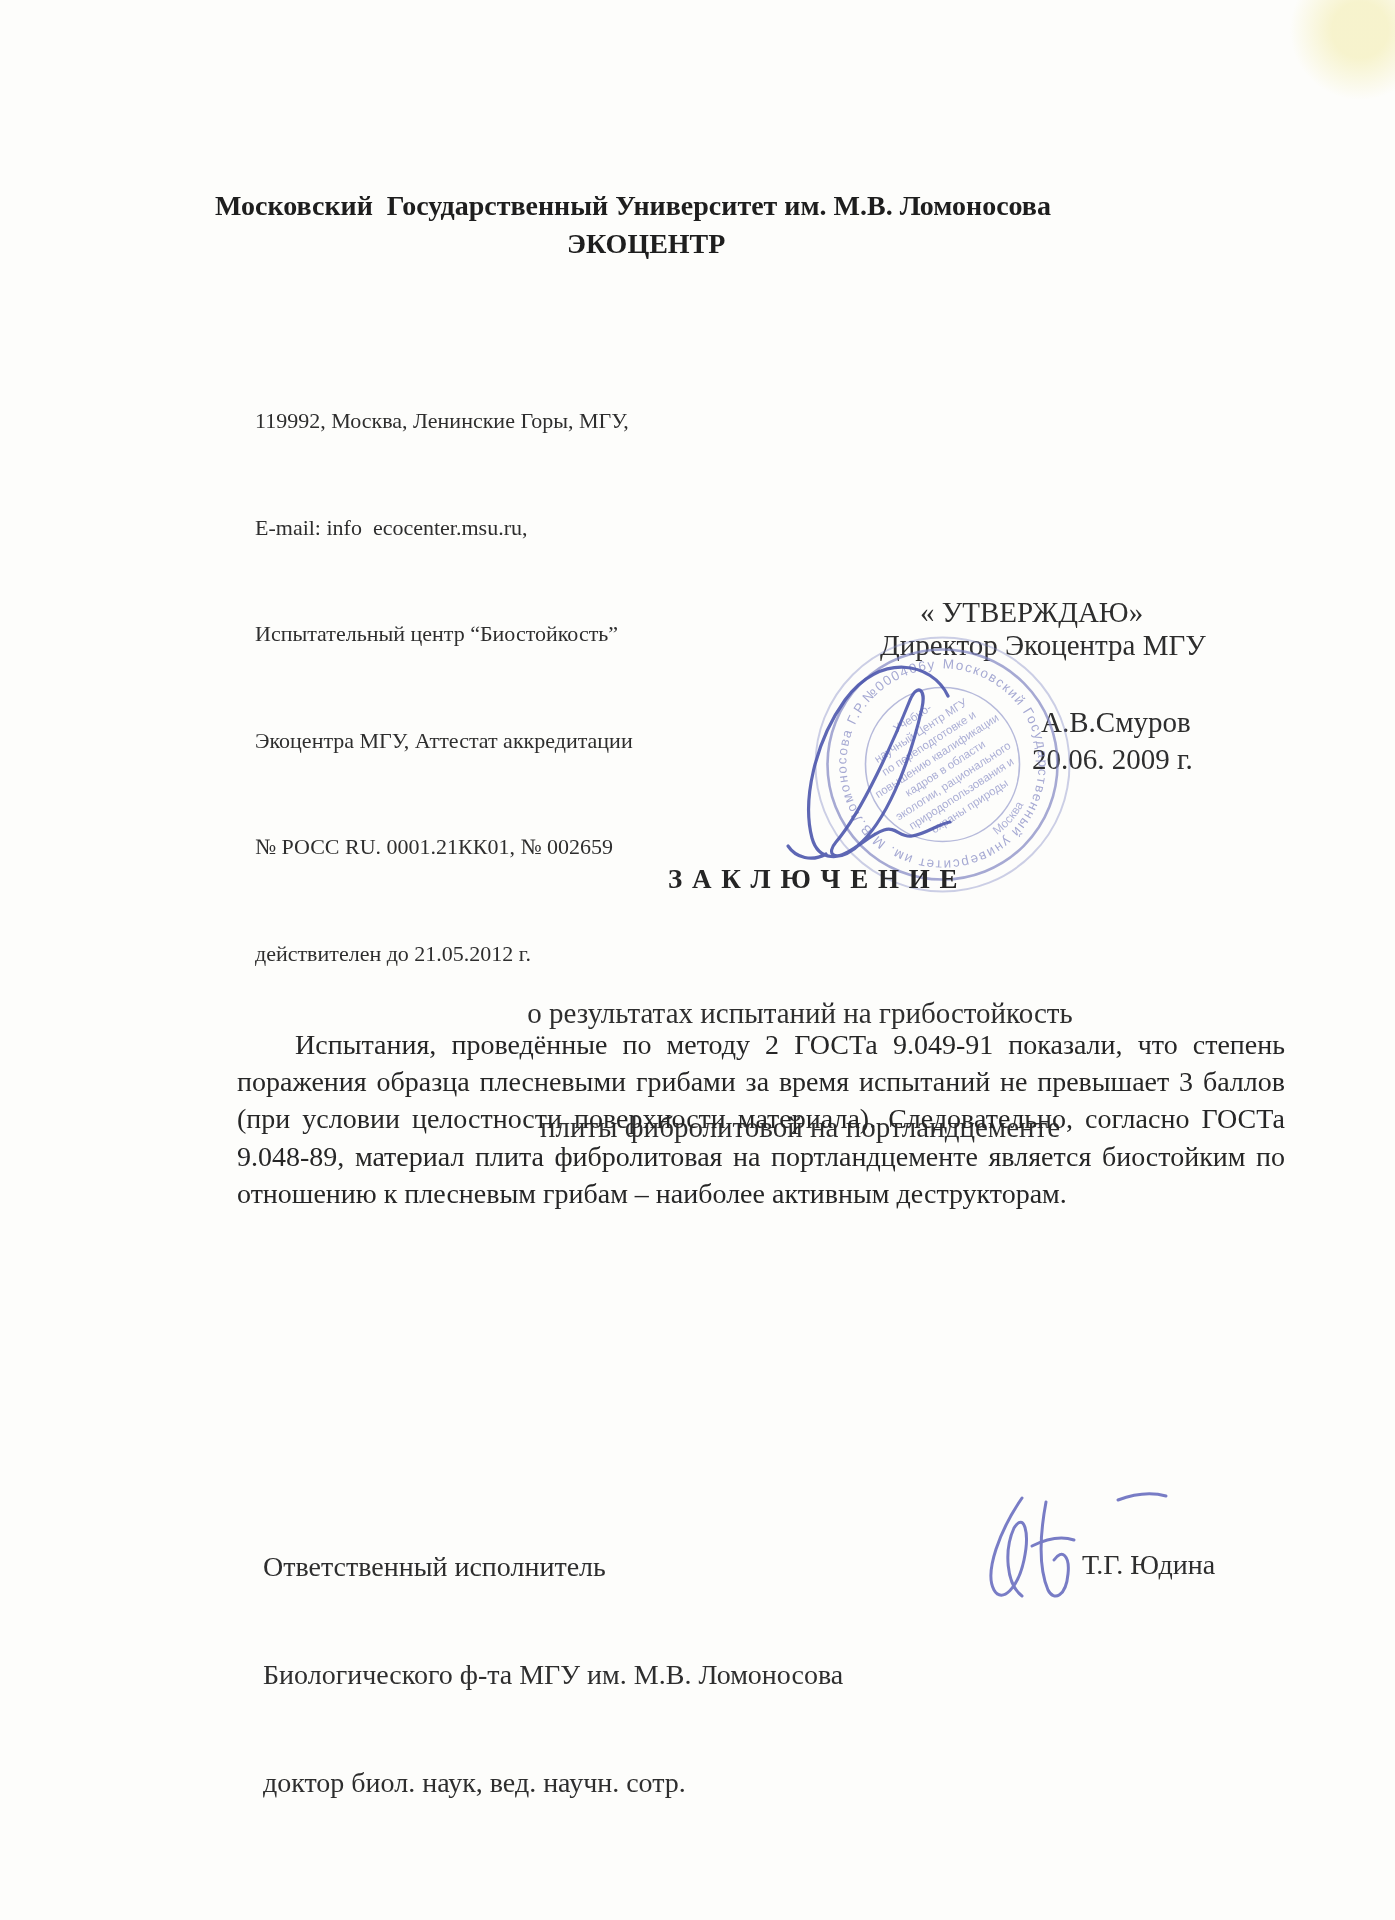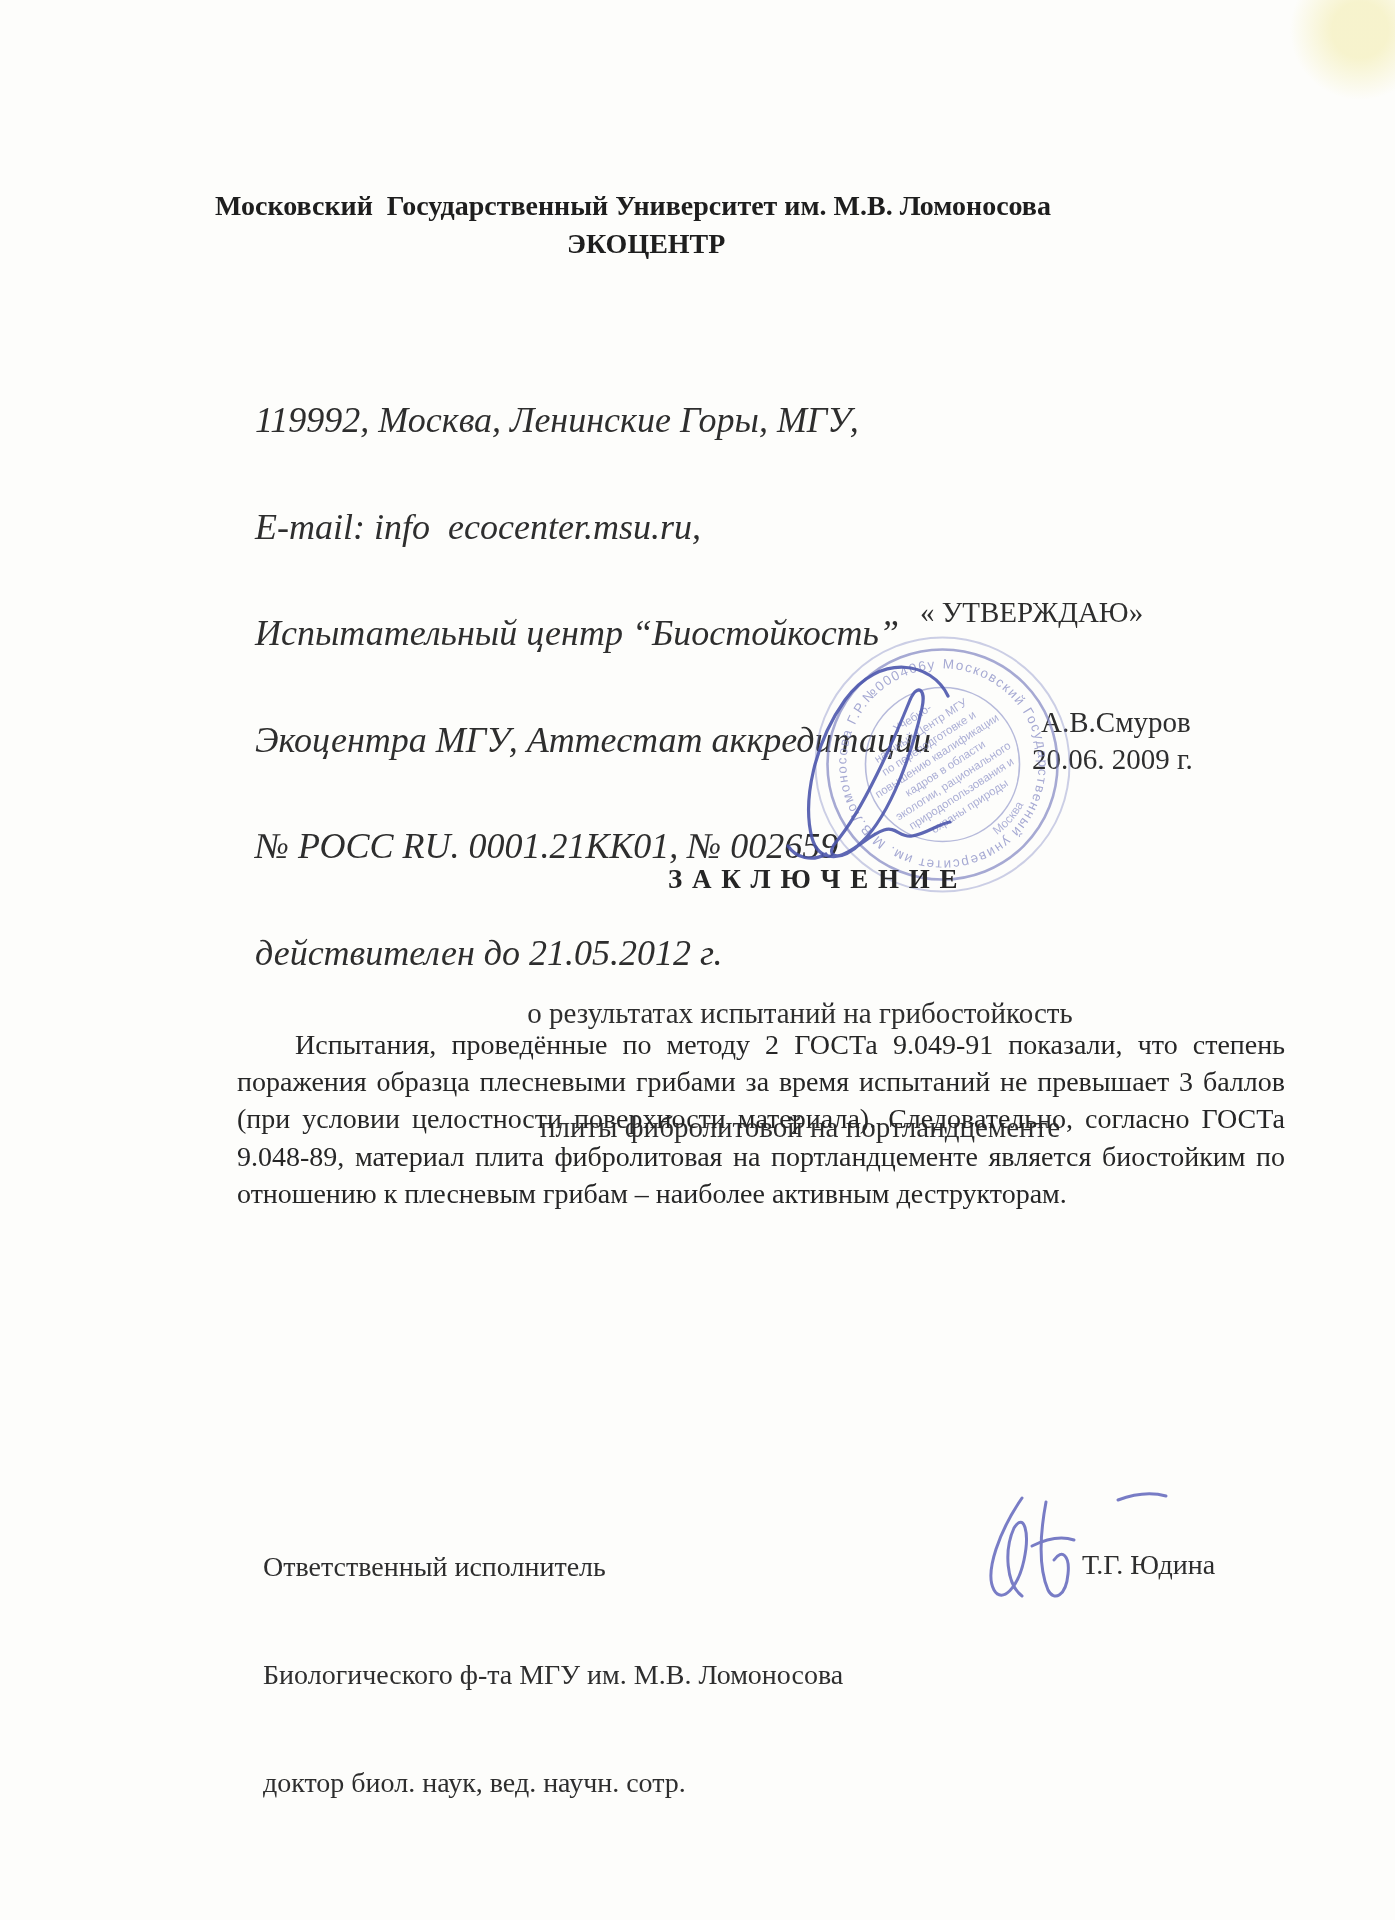--- a/index.html
+++ b/index.html
@@ -9,21 +9,21 @@
     margin:0 auto;
     background:
       radial-gradient(circle at 1360px 30px, rgba(246,242,200,.9) 0 28px, rgba(246,242,200,0) 70px),
       #fdfdfb;
     overflow:hidden;
     font-family:"Liberation Serif","DejaVu Serif",serif;
     color:#2b2b2b;
   }
   .abs{position:absolute;white-space:pre;}
   .hdr{font-weight:bold;font-size:28px;color:#1e1e1e;}
-  .addr{font-size:36px;line-height:35.5px;color:#2e2e2e;font-style:italic;}
+  .addr{font-size:22px;line-height:35.5px;color:#2e2e2e;}
   .appr{font-size:29px;color:#2e2e2e;}
   .doc-title{font-weight:bold;font-size:27px;letter-spacing:1.5px;color:#252525;}
   .subtitle{font-size:29px;line-height:38px;text-align:center;white-space:pre;color:#2e2e2e;}
   .body-text{
     position:absolute;left:237px;top:1026px;width:1048px;
     font-size:28px;line-height:37.2px;text-align:justify;color:#262626;
   }
   .body-text p{margin:0;text-indent:58px;}
   .foot{font-size:28px;line-height:36px;color:#2e2e2e;}
   svg{position:absolute;overflow:visible;}
@@ -40,20 +40,21 @@
   <div class="abs addr" style="left:255px;top:332px;">
     <div>119992, Москва, Ленинские Горы, МГУ,</div>
     <div>E-mail: info  ecocenter.msu.ru,</div>
     <div>Испытательный центр “Биостойкость”</div>
     <div>Экоцентра МГУ, Аттестат аккредитации</div>
     <div>№ РОСС RU. 0001.21КК01, № 002659</div>
     <div>действителен до 21.05.2012 г.</div>
   </div>
 
   <div class="abs appr" style="left:920px;top:596px;">« УТВЕРЖДАЮ»</div>
+  <div class="abs appr" style="left:880px;top:629px;">Директор Экоцентра МГУ</div>
   <div class="abs appr" style="left:1041px;top:706px;">А.В.Смуров</div>
   <div class="abs appr" style="left:1008px;top:743px;margin-left:24px;">20.06. 2009 г.</div>
 
   <svg style="left:790px;top:612px;" width="305" height="305" viewBox="0 0 305 305" class="stamp-ink">
     <g fill="none" stroke="#7d82c0">
       <circle cx="152.5" cy="152.5" r="127" stroke-width="2" opacity="0.45"></circle>
       <circle cx="152.5" cy="152.5" r="115" stroke-width="2.6" opacity="0.8"></circle>
       <circle cx="152.5" cy="152.5" r="77" stroke-width="1.6" opacity="0.65"></circle>
     </g>
     <defs>

